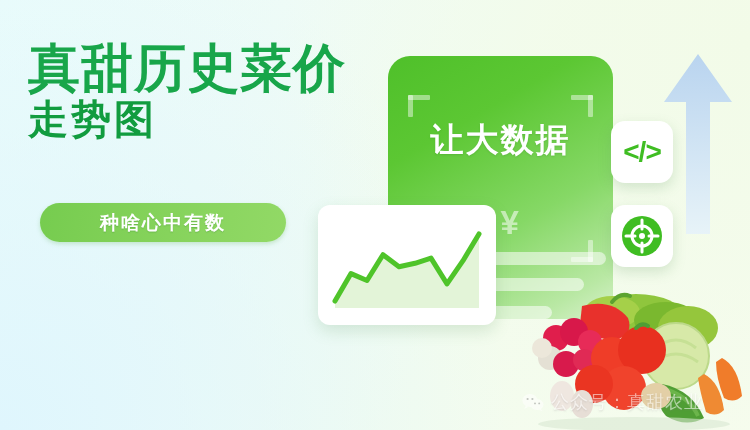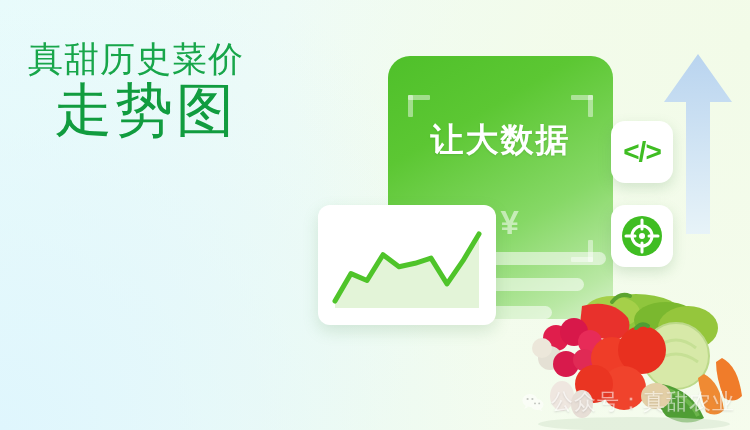--- a/index.html
+++ b/index.html
@@ -15,26 +15,26 @@
       linear-gradient(115deg,#eafcfb 0%, #eefbf7 30%, #f3fcee 62%, #f6fcee 100%);
   }
 
   
   .arrow-up{position:absolute;left:662px;top:52px;width:72px;height:182px;}
   .arrow-up svg{display:block;width:100%;height:100%;}
 
   
   .headline{position:absolute;left:28px;top:40px;width:300px;}
   .headline .line1{
-    font-size:35px;font-weight:normal;color:#18a64a;letter-spacing:1px;
+    font-size:52px;font-weight:bold;color:#18a64a;letter-spacing:1px;
     line-height:1.08;white-space:nowrap;
   }
   .headline .line2{
-    font-size:58px;font-weight:normal;color:#119c3f;letter-spacing:3px;
-    line-height:1.05;margin-top:2px;white-space:nowrap;margin-left:26px;
+    font-size:40px;font-weight:bold;color:#119c3f;letter-spacing:3px;
+    line-height:1.05;margin-top:2px;white-space:nowrap;
   }
 
   
   .pill-list{position:absolute;left:40px;top:203px;width:246px;}
   .pill{
     position:relative;height:39px;margin-bottom:9px;border-radius:20px;
     background:linear-gradient(100deg,#76cc4f 0%, #84d25a 45%, #92d966 100%);
     box-shadow:0 2px 4px rgba(100,180,90,.28);
     display:flex;align-items:center;justify-content:center;
   }
@@ -101,21 +101,21 @@
   
   .veggies{position:absolute;left:516px;top:288px;width:234px;height:142px;}
   .veggies svg{display:block;width:100%;height:100%;}
 
   
   .watermark{
     position:absolute;left:522px;top:389px;height:26px;
     display:flex;align-items:center;gap:7px;opacity:.55;
   }
   .wm-icon svg{display:block;width:22px;height:19px;}
-  .wm-text{color:#ffffff;font-size:22px;letter-spacing:1px;
+  .wm-text{color:#ffffff;font-size:18px;letter-spacing:1px;
            text-shadow:0 1px 2px rgba(120,120,120,.45);}
 </style>
 </head>
 <body>
 
 <div class="poster">
 
   <div class="arrow-up">
     <svg viewBox="0 0 72 182" xmlns="http://www.w3.org/2000/svg">
       <defs>
@@ -127,20 +127,23 @@
       <path d="M36 2 L70 50 L48 50 L48 182 L24 182 L24 50 L2 50 Z" fill="url(#arrGrad)"></path>
     </svg>
   </div>
 
   <div class="headline">
     <div class="line1">真甜历史菜价</div>
     <div class="line2">走势图</div>
   </div>
 
   <div class="pill-list">
+    <div class="pill">
+      <span>种啥心中有数</span>
+    </div>
   </div>
 
   <div class="data-card">
     <div class="corner tl">
         <i></i>
         <i></i>
       </div>
     <div class="corner tr">
         <i></i>
         <i></i>

